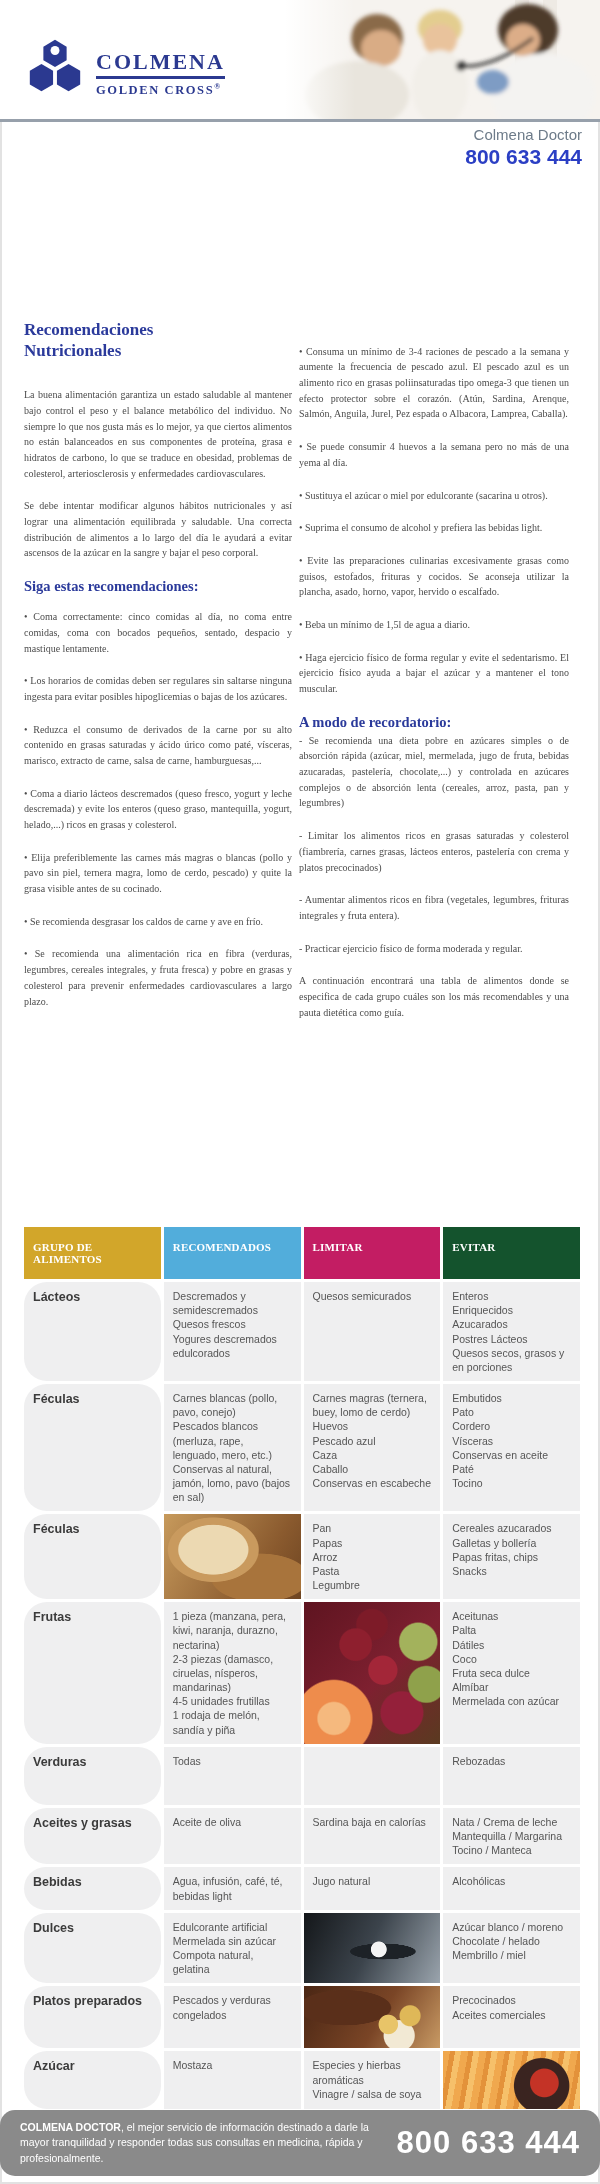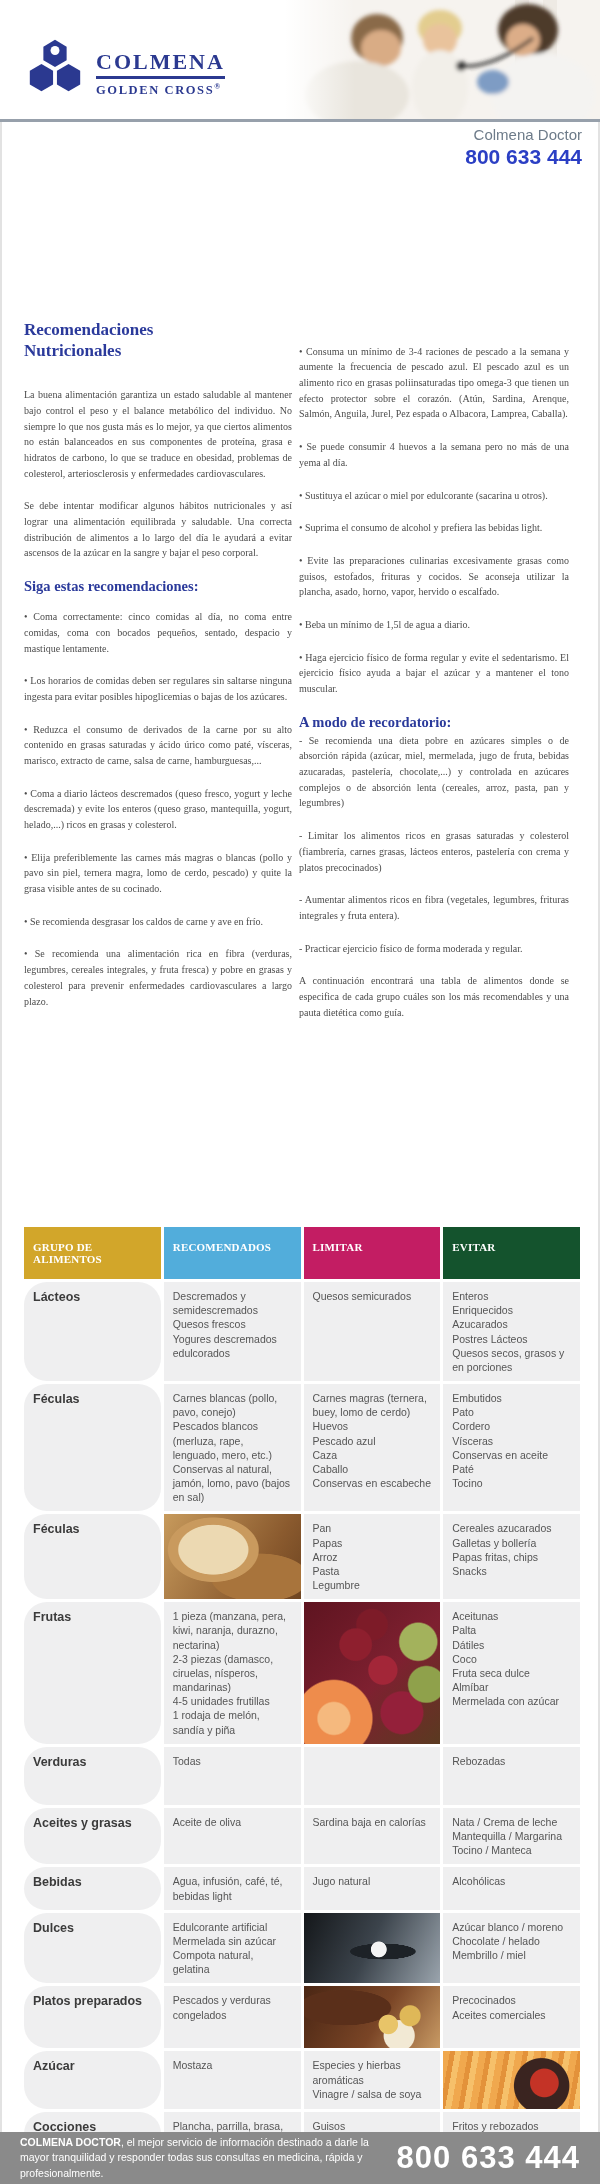--- a/index.html
+++ b/index.html
@@ -80,22 +80,22 @@
     radial-gradient(ellipse 48% 40% at 30% 35%,#5a2f1a 0 70%,rgba(0,0,0,0) 72%),
     linear-gradient(120deg,#4a2614,#7a4526 55%,#c89a64);}
   .ph-fries{background:
     radial-gradient(circle at 74% 55%,#c43326 0 13%,rgba(0,0,0,0) 14%),
     radial-gradient(circle at 72% 60%,#3a2420 0 26%,rgba(0,0,0,0) 27%),
     repeating-linear-gradient(100deg,#f0a84e 0 7px,#e3923a 7px 12px,#f6c06a 12px 18px),
     linear-gradient(120deg,#f0a84e,#e3923a);}
   
   .scene{width:100%;height:100%;}
   
-  .footer{position:absolute;left:0;right:0;bottom:0;height:52px;background:#8a8a8a;
-          display:flex;align-items:center;justify-content:space-between;padding:0 20px;box-sizing:border-box;}
+  .footer{position:absolute;left:0;right:0;bottom:8px;height:66px;background:#8a8a8a;
+          display:flex;align-items:center;justify-content:space-between;padding:0 20px;box-sizing:border-box;border-radius:15px;}
   .footer-text{color:#fff;font-size:10.5px;line-height:1.45;max-width:372px;}
   .footer-text b{font-weight:bold;}
   .footer-phone{color:#fff;font-size:31px;font-weight:bold;letter-spacing:1px;}
 </style>
 </head>
 <body>
 
 <div class="page">
 
   <div class="header">

